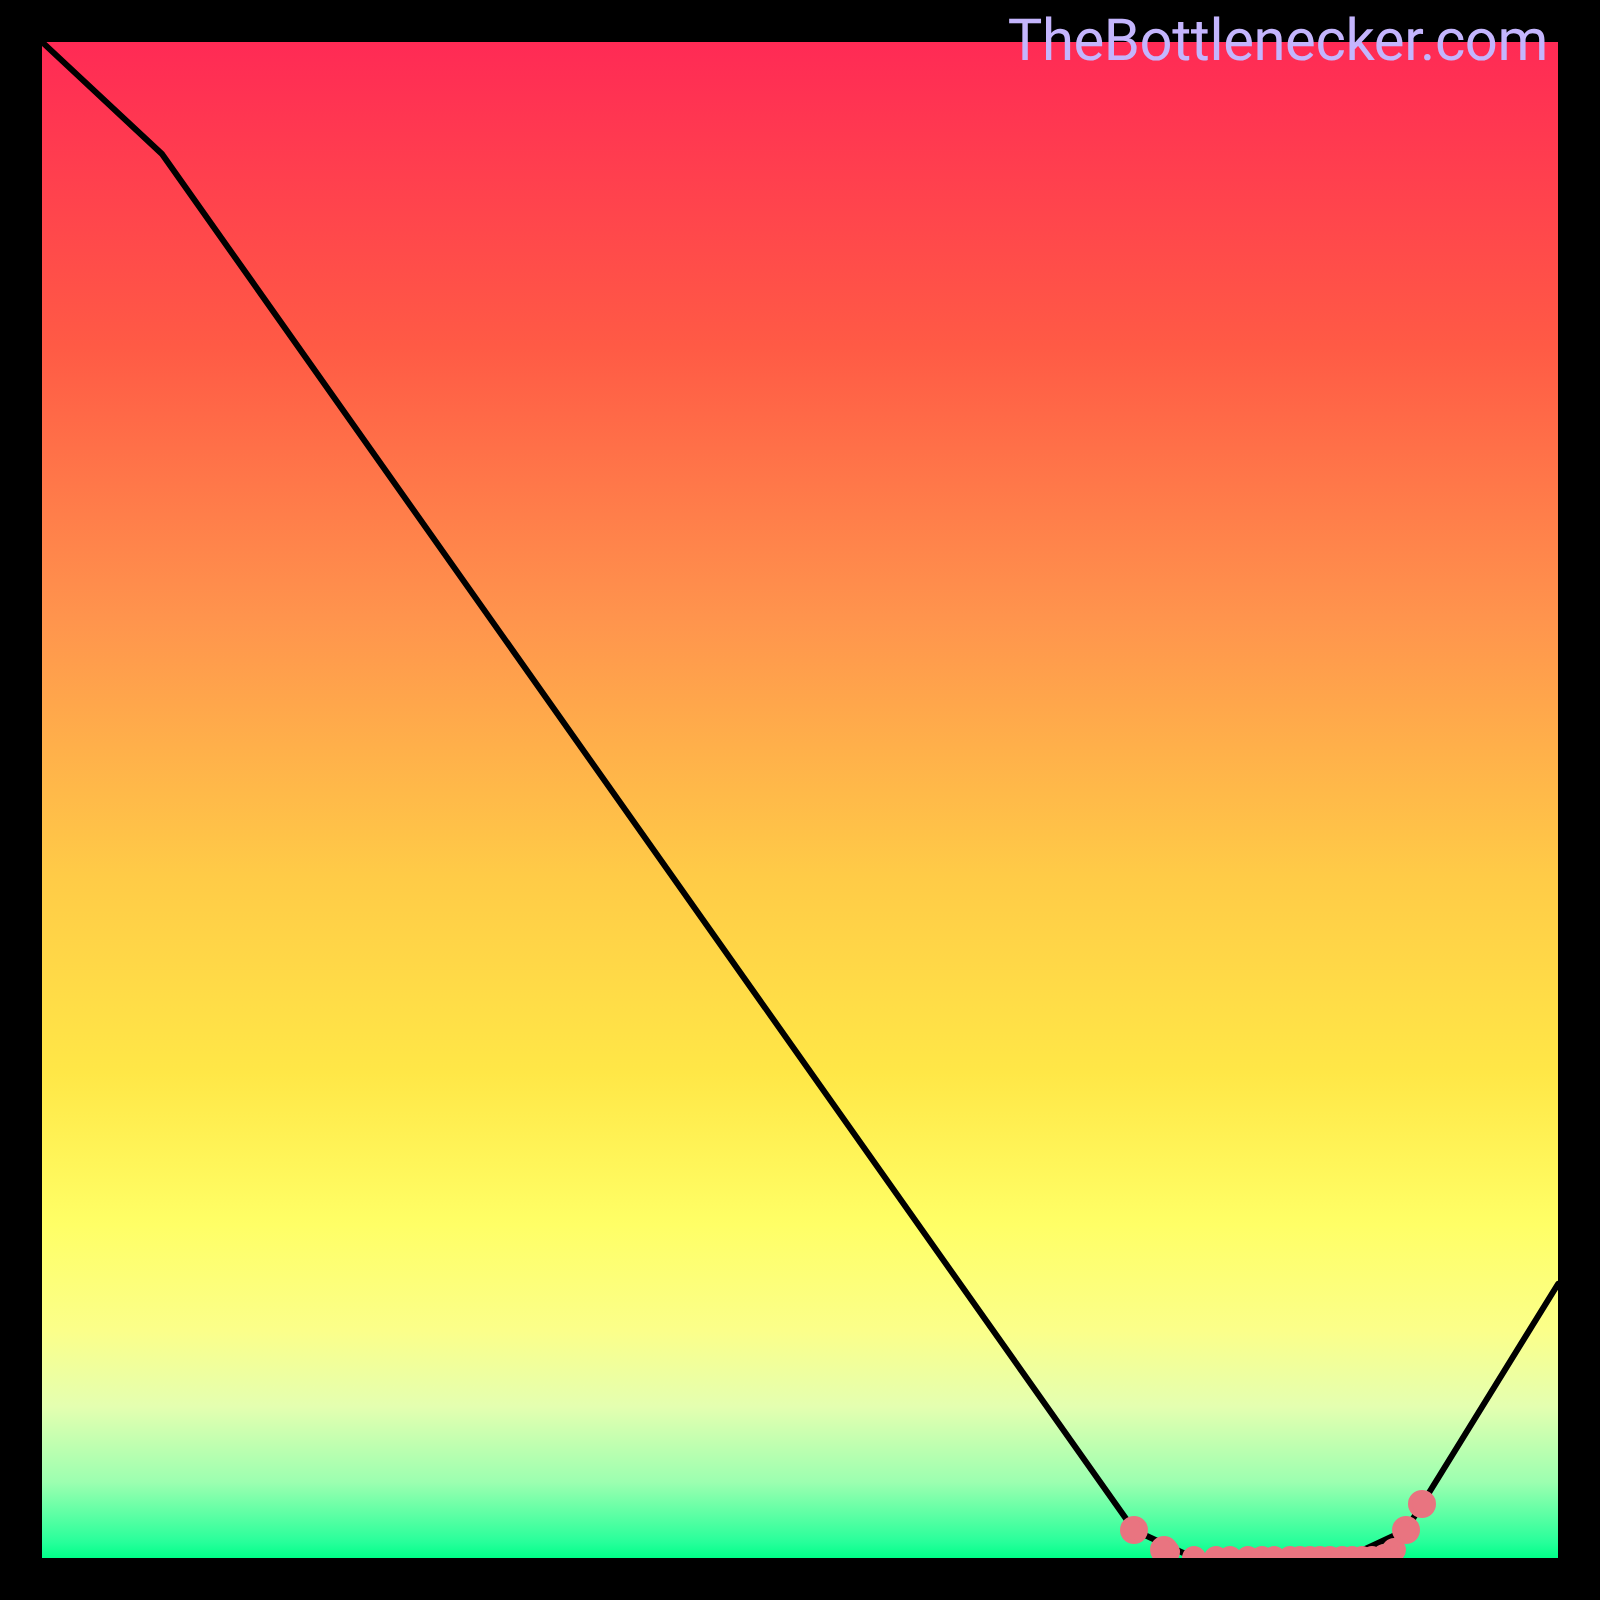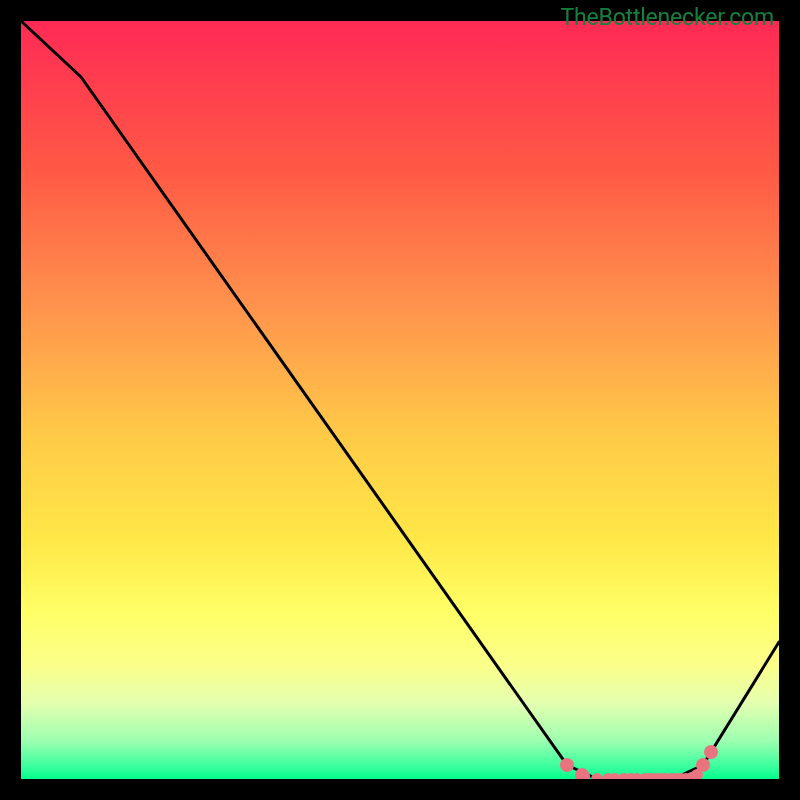--- a/index.html
+++ b/index.html
@@ -29,22 +29,22 @@
       #e4ffb0 90%,
       #9cffb0 95%,
       #26ff9a 99%,
       #00ff88 100%
     );
   }
   .attribution {
     position: absolute;
     top: 4px;
     right: 26px;
-    color: #15803d;
-    font-size: 23px;
+    color: #c4b5fd;
+    font-size: 29px;
     letter-spacing: -0.2px;
     z-index: 5;
   }
   svg.lines {
     position: absolute;
     left: 0; top: 0;
     width: 758px; height: 758px;
   }
 </style>
 </head>

